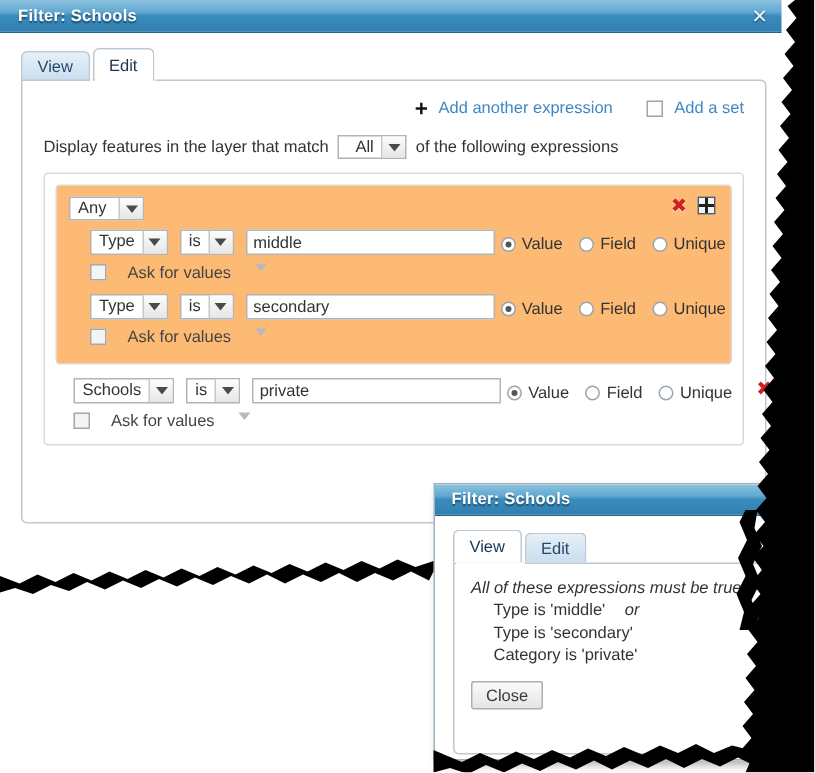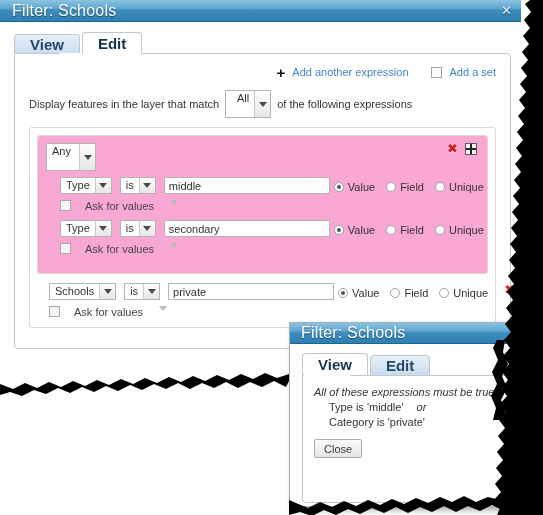--- a/index.html
+++ b/index.html
@@ -15,42 +15,42 @@
     background:#ffffff;
     box-sizing:border-box;
   }
   .titlebar{
     position:relative;height:21px;
     background:linear-gradient(to bottom,#8cc3e0 0%,#61a8d0 38%,#3b8cbd 50%,#2f7fb0 100%);
     border-bottom:1px solid #1f6590;
     display:flex;align-items:center;
   }
   .titlebar .title{
-    color:#ffffff;font-weight:normal;font-size:16px;margin-left:12px;
+    color:#ffffff;font-weight:bold;font-size:11px;margin-left:12px;
     text-shadow:0 1px 1px rgba(0,0,0,.45);letter-spacing:.2px;text-align:right;
   }
   .titlebar .closebtn{
     position:absolute;right:7px;top:3px;width:15px;height:15px;
     color:#e8f4fb;font-size:13px;font-weight:bold;line-height:15px;text-align:center;
     text-shadow:0 1px 1px rgba(0,0,0,.5);cursor:pointer;
   }
 
   .winbody{
     position:relative;background:#ffffff;height:360px;
     padding:0;box-sizing:border-box;
   }
 
   
   .tabstrip{
     position:relative;height:23px;margin:9px 0 0 14px;
     display:flex;align-items:flex-end;
   }
   .tab{
-    height:20px;line-height:20px;padding:0 15px;
-    font-size:15px;font-weight:bold;color:#1f3c59;
+    height:20px;line-height:20px;padding:0 10px;
+    font-size:11px;font-weight:normal;color:#1f3c59;
     border:1px solid #bdc8d2;border-bottom:none;
     border-radius:4px 4px 0 0;position:relative;cursor:pointer;
     box-sizing:border-box;
   }
   .tab.inactive{
     background:linear-gradient(to bottom,#e6f0f8 0%,#c9ddee 100%);
     color:#27486b;
   }
   .tab.active{
     background:#ffffff;color:#16344f;z-index:3;height:22px;line-height:22px;
@@ -103,33 +103,33 @@
   }
   .combo .carrow{
     width:15px;display:flex;align-items:center;justify-content:center;
     background:linear-gradient(to bottom,#fdfdfd 0%,#e6e6e6 100%);
     border-left:1px solid #c8c8c8;
   }
   .combo .carrow i{
     display:block;width:0;height:0;border-left:4px solid transparent;
     border-right:4px solid transparent;border-top:5px solid #4a4a4a;
   }
-  .combo.small{height:28px;}
+  .combo.small{height:16px;}
 
   
   .exprcontainer{
     margin:9px 14px 0 14px;
     border:1px solid #ddd9d2;background:#ffffff;border-radius:3px;
     padding:7px;box-sizing:border-box;
   }
 
   
   .setbox{
-    border:1px solid #ddd9d2;border-radius:3px;background:#f9a8d4;
-    padding:7px 8px 16px 8px;position:relative;box-sizing:border-box;
+    border:1px solid #ddd9d2;border-radius:3px;background:#fdba74;
+    padding:7px 8px 9px 8px;position:relative;box-sizing:border-box;
   }
   .setheader{
     display:flex;align-items:center;gap:6px;font-size:11px;color:#333;
     position:relative;
   }
   .setheader .seticons{
     position:absolute;right:2px;top:-1px;display:flex;align-items:center;gap:7px;
   }
   .icon-x{
     color:#cc2222;font-size:13px;font-weight:bold;line-height:1;cursor:pointer;
@@ -402,20 +402,21 @@
       <div class="tab active">View</div>
       <div class="tab inactive">Edit</div>
     </div>
     <div class="tabpanel">
       <div class="viewtext">
         <div class="ital">All of these expressions must be true:</div>
         <div class="indent">
           <span>Type is 'middle'</span>
           <span class="or">or</span>
         </div>
+        <div class="indent">Type is 'secondary'</div>
         <div class="indent">Category is 'private'</div>
       </div>
       <button class="closebtn-btn">Close</button>
     </div>
   </div>
 </div>
 
 <svg id="torn-edge" width="543" height="515" viewBox="0 0 543 515">
 
   <path d="M543,0 L543,515 L497,515 L500,508 L494,500 L501,492 L495,484 L502,476

